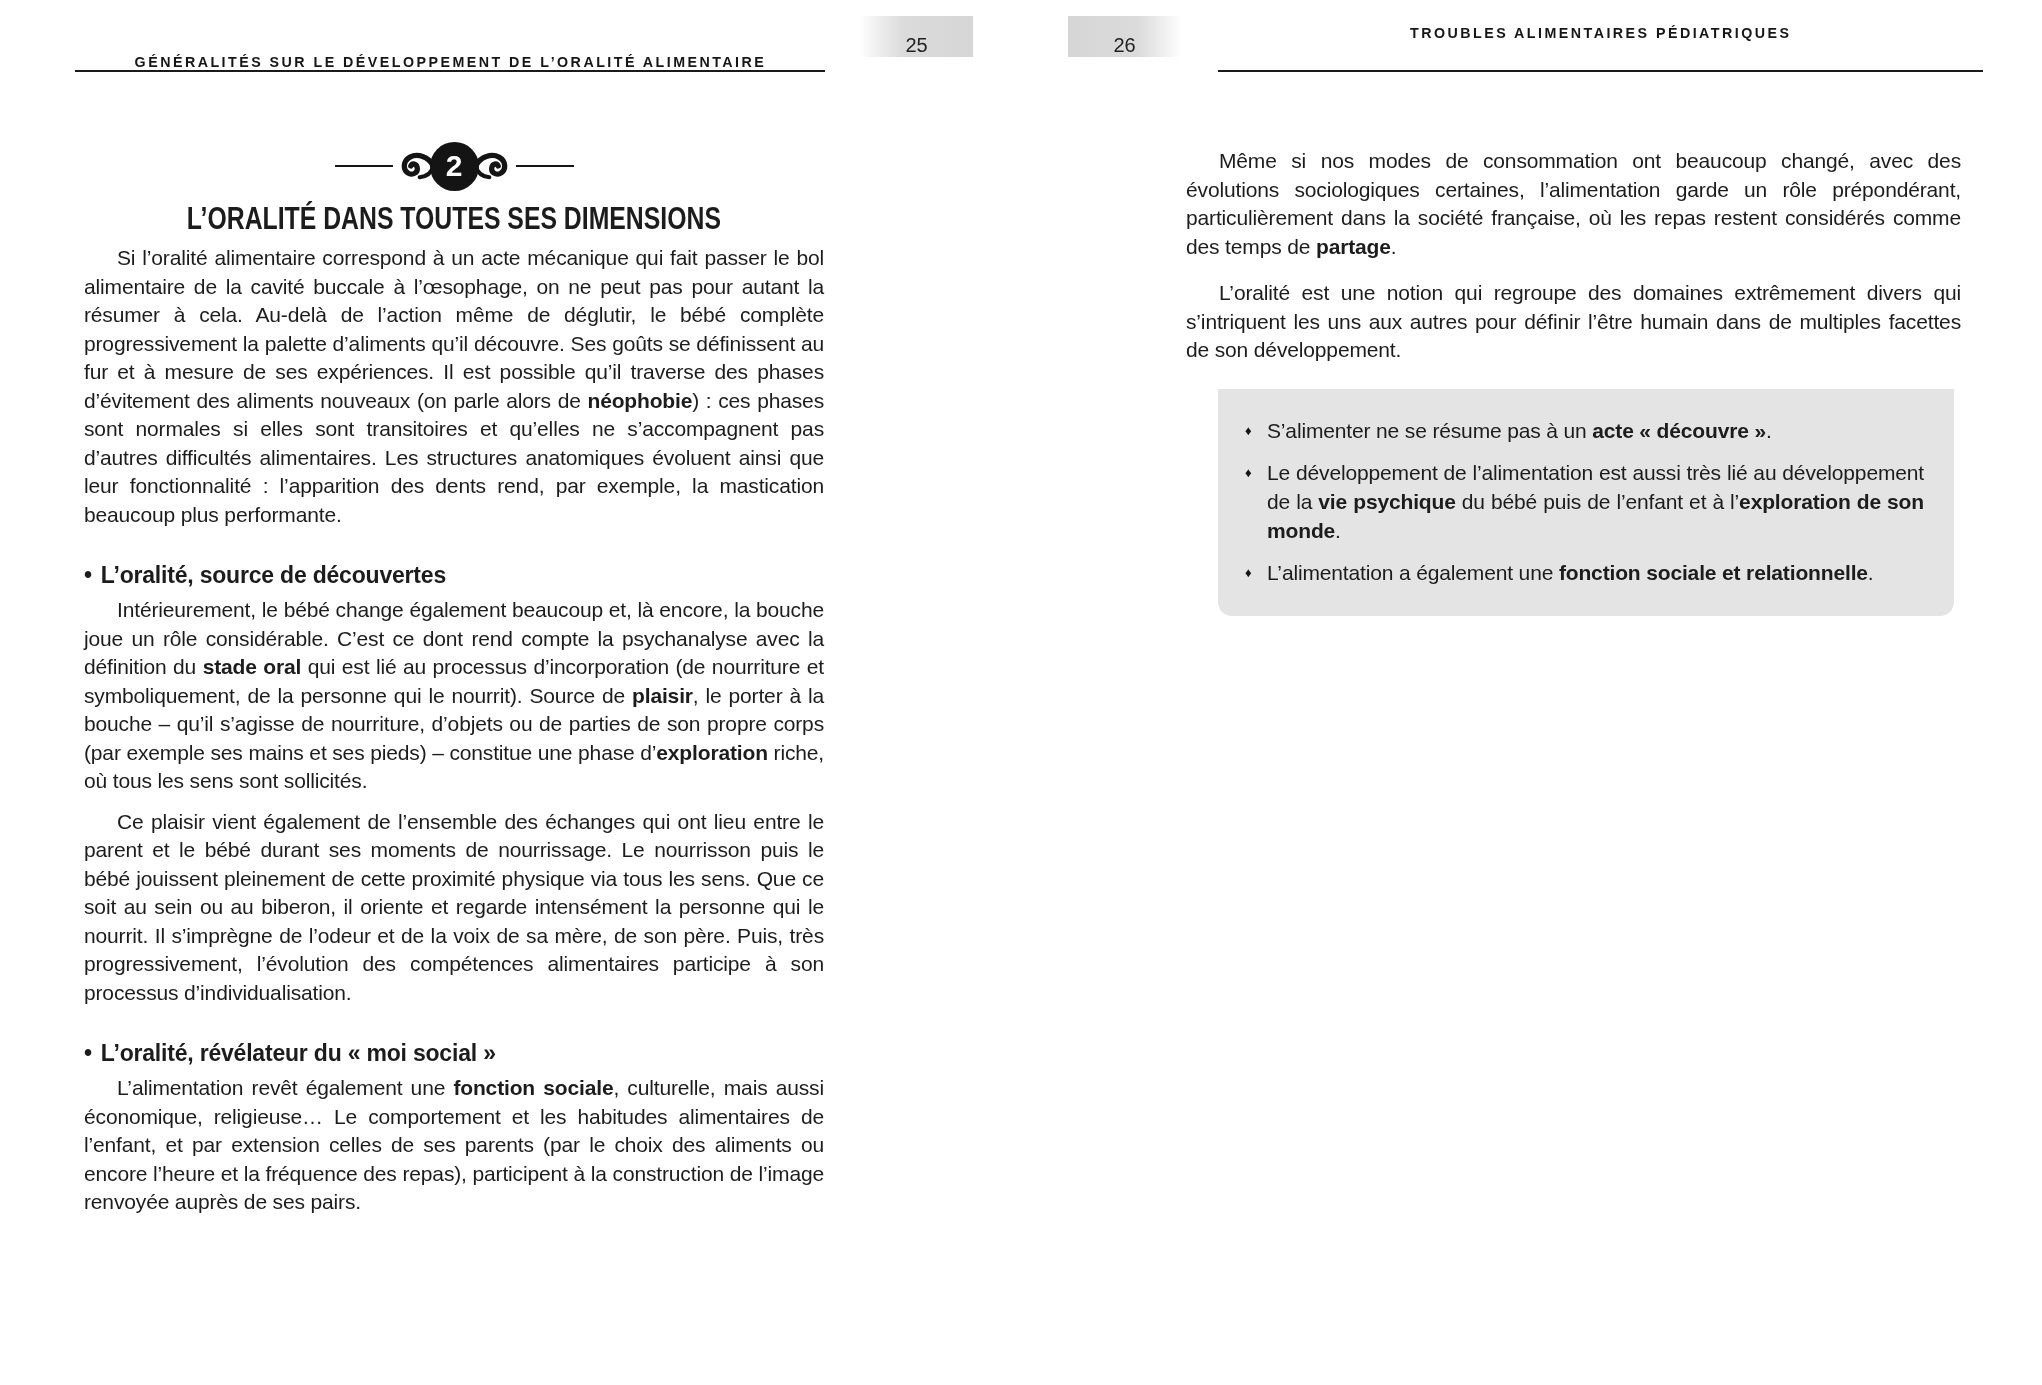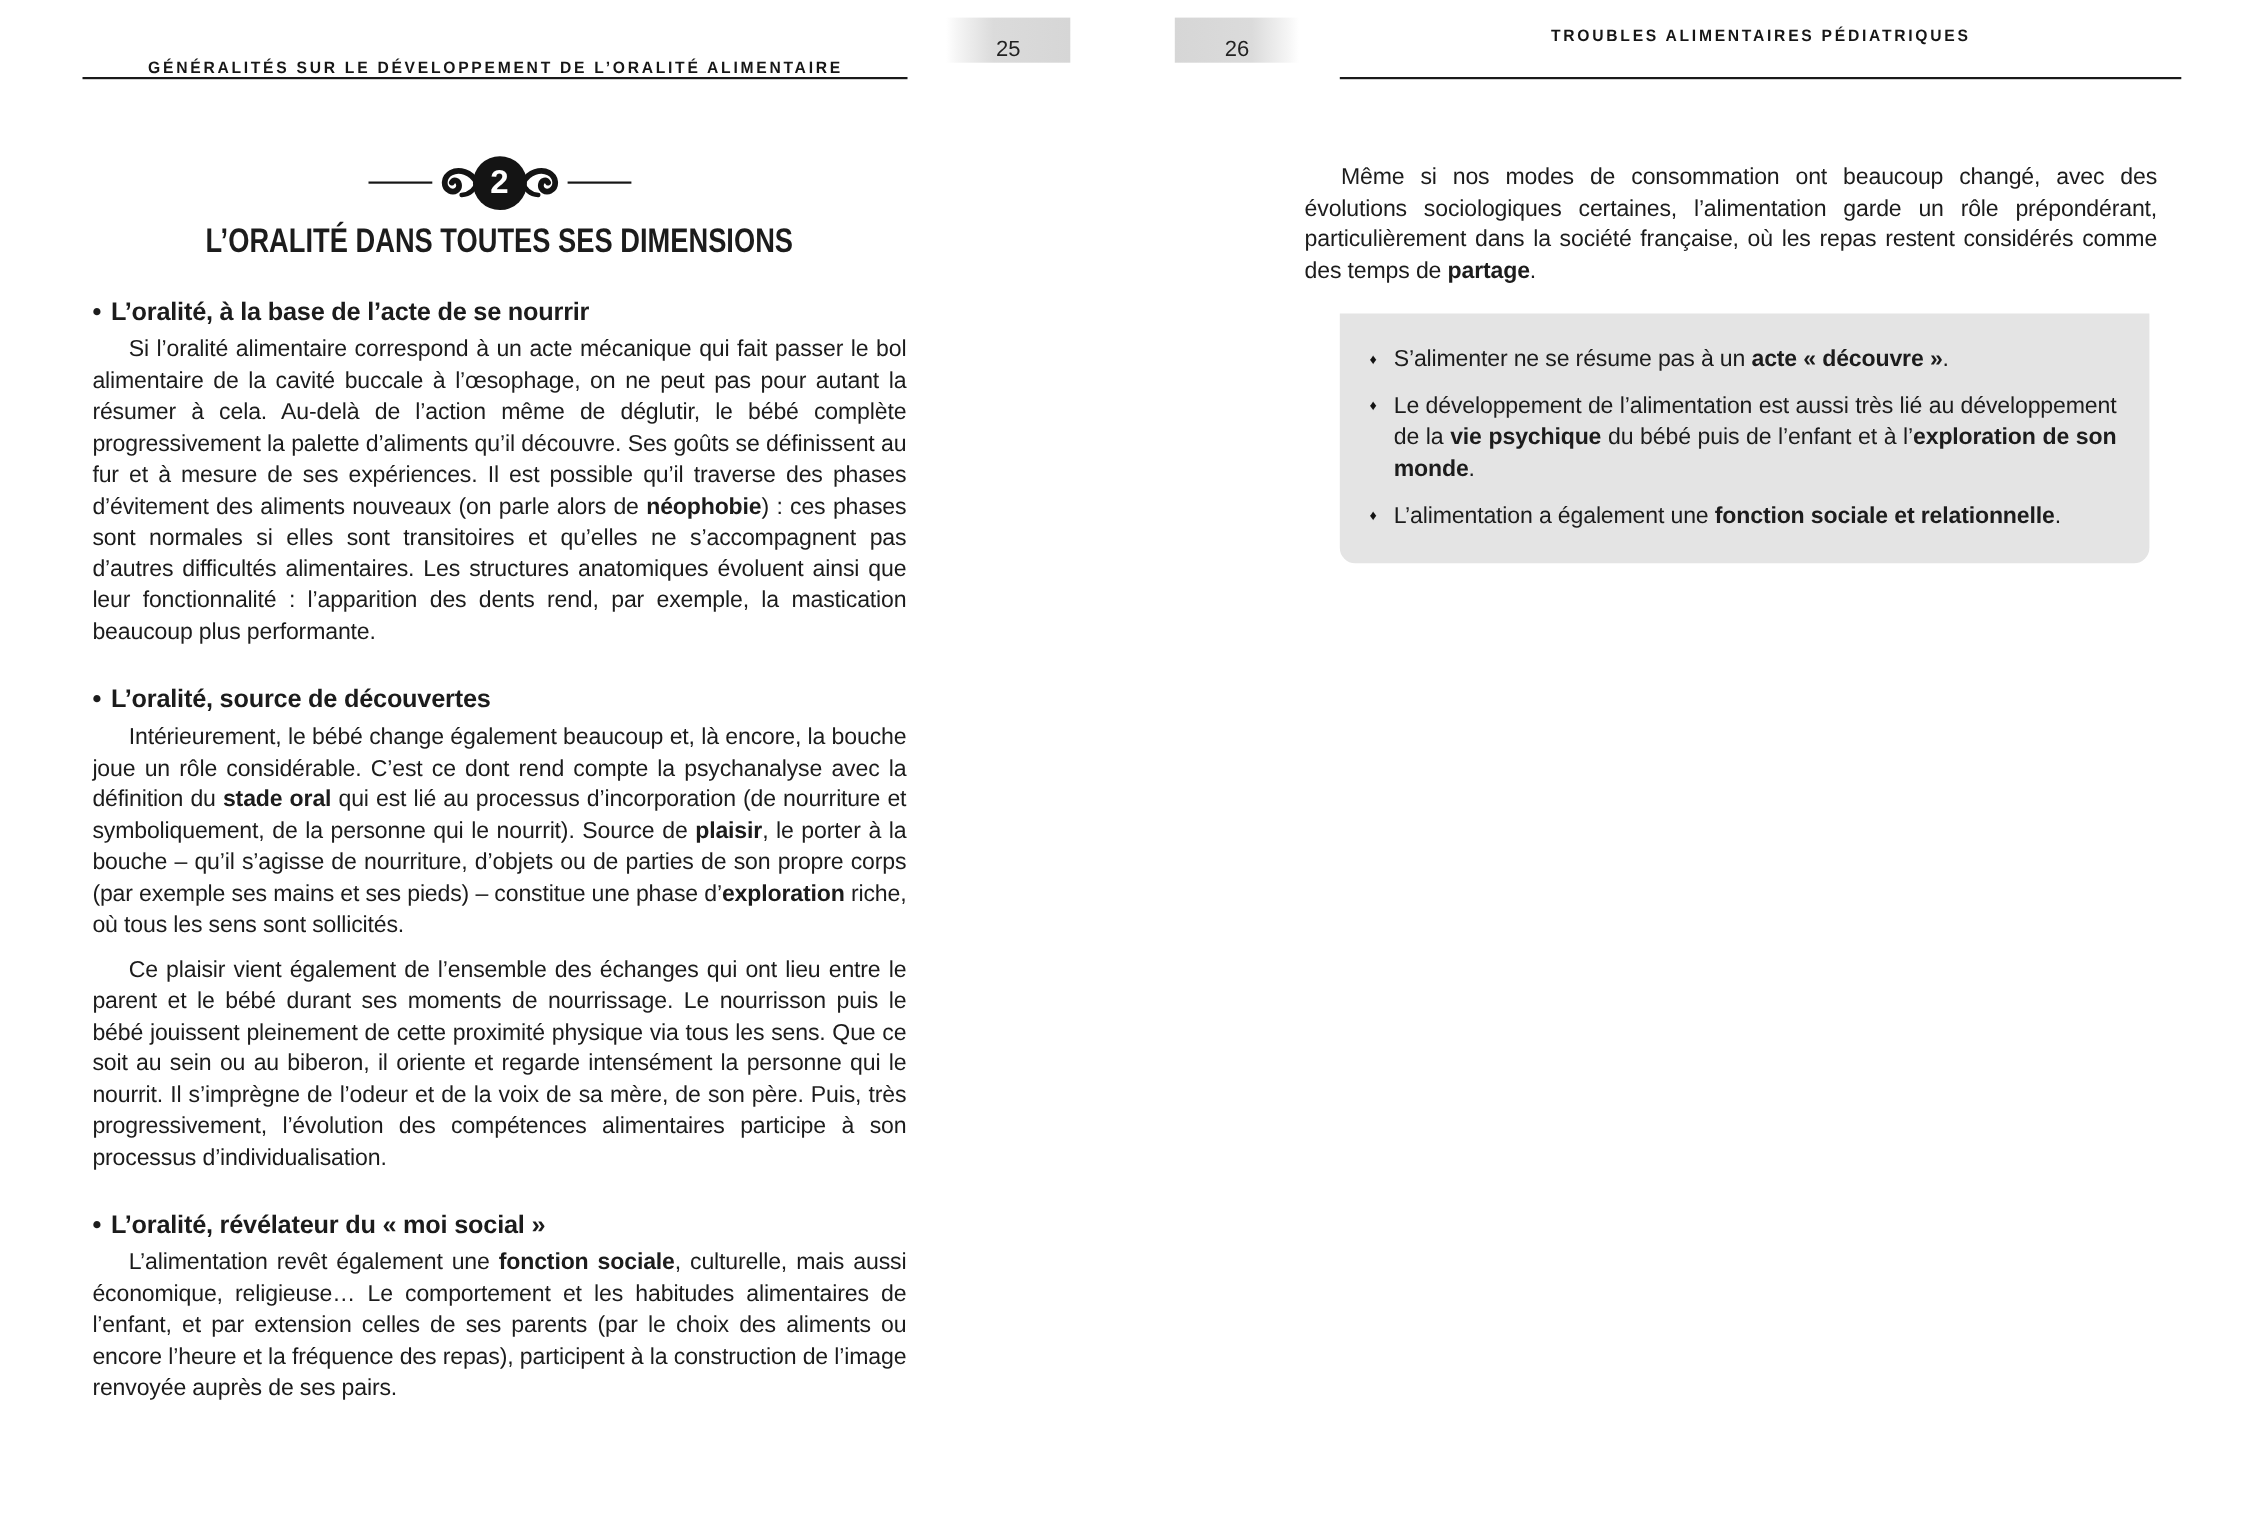--- a/index.html
+++ b/index.html
@@ -110,21 +110,20 @@
       <path d="M50 17 C48 25 42 30 33 31" fill="none" stroke="currentColor" stroke-width="5" stroke-linecap="round"></path>
     </svg>
     <span class="orn-line"></span>
   </div>
 
   <h1 class="chapter-title">
     <span>L’ORALITÉ DANS TOUTES SES DIMENSIONS</span>
   </h1>
 
   <div>
-    <h2 class="sec-h"><span class="bullet-glyph">•</span><span>L’oralité, à la base de l’acte de se nourrir</span></h2>
     <p class="para"><span>Si l’oralité alimentaire correspond à un acte mécanique qui fait passer le bol alimentaire de la cavité buccale à l’œsophage, on ne peut pas pour autant la résumer à cela. Au-delà de l’action même de déglutir, le bébé complète progressivement la palette d’aliments qu’il découvre. Ses goûts se définissent au fur et à mesure de ses expériences. Il est possible qu’il traverse des phases d’évitement des aliments nouveaux (on parle alors de </span><span class="b">néophobie</span><span>) : ces phases sont normales si elles sont transitoires et qu’elles ne s’accompagnent pas d’autres difficultés alimentaires. Les structures anatomiques évoluent ainsi que leur fonctionnalité : l’apparition des dents rend, par exemple, la mastication beaucoup plus performante.</span></p>
   </div>
 
   <div>
     <h2 class="sec-h"><span class="bullet-glyph">•</span><span>L’oralité, source de découvertes</span></h2>
     <p class="para"><span>Intérieurement, le bébé change également beaucoup et, là encore, la bouche joue un rôle considérable. C’est ce dont rend compte la psychanalyse avec la définition du </span><span class="b">stade oral</span><span> qui est lié au processus d’incorporation (de nourriture et symboliquement, de la personne qui le nourrit). Source de </span><span class="b">plaisir</span><span>, le porter à la bouche – qu’il s’agisse de nourriture, d’objets ou de parties de son propre corps (par exemple ses mains et ses pieds) – constitue une phase d’</span><span class="b">exploration</span><span> riche, où tous les sens sont sollicités.</span></p>
     <p class="para"><span>Ce plaisir vient également de l’ensemble des échanges qui ont lieu entre le parent et le bébé durant ses moments de nourrissage. Le nourrisson puis le bébé jouissent pleinement de cette proximité physique via tous les sens. Que ce soit au sein ou au biberon, il oriente et regarde intensément la personne qui le nourrit. Il s’imprègne de l’odeur et de la voix de sa mère, de son père. Puis, très progressivement, l’évolution des compétences alimentaires participe à son processus d’individualisation.</span></p>
   </div>
 
   <div>
@@ -138,20 +137,21 @@
   <span>26</span>
 </div>
 <div class="runhead right">
   <span>TROUBLES ALIMENTAIRES PÉDIATRIQUES</span>
 </div>
 <div class="rule right"></div>
 
 <div class="col right">
 
   <p class="para"><span>Même si nos modes de consommation ont beaucoup changé, avec des évolutions sociologiques certaines, l’alimentation garde un rôle prépondérant, particulièrement dans la société française, où les repas restent considérés comme des temps de </span><span class="b">partage</span><span>.</span></p>
+  <p class="para second"><span>L’oralité est une notion qui regroupe des domaines extrêmement divers qui s’intriquent les uns aux autres pour définir l’être humain dans de multiples facettes de son développement.</span></p>
 
   <div class="enbref">
     <div class="enbref-body">
       <ul class="bullets">
         <li>
           <span class="diamond">♦</span>
           <span class="btext"><span>S’alimenter ne se résume pas à un </span><span class="b">acte « découvre »</span><span>.</span></span>
         </li>
         <li>
           <span class="diamond">♦</span>

